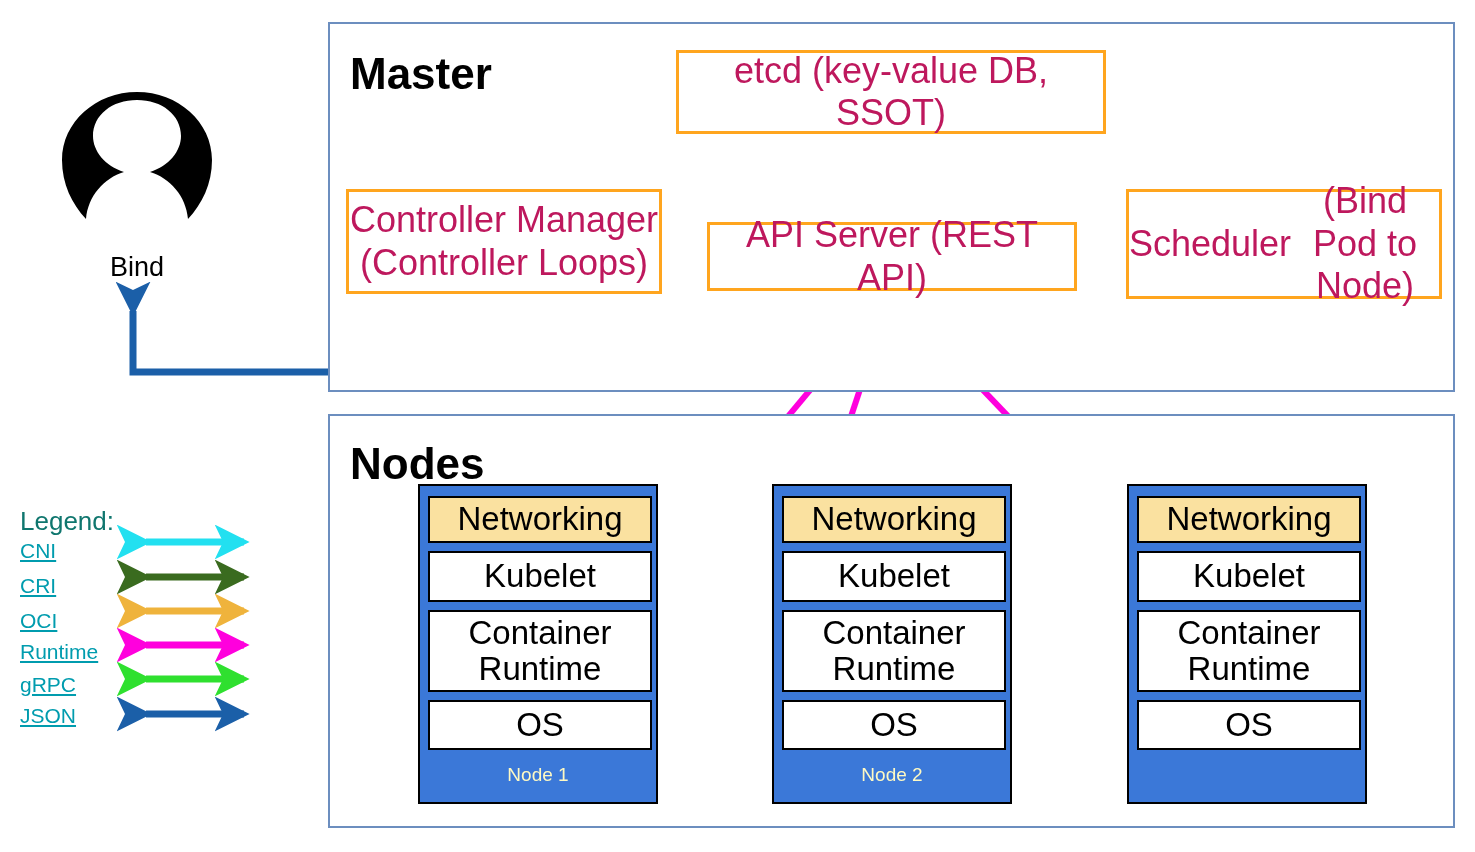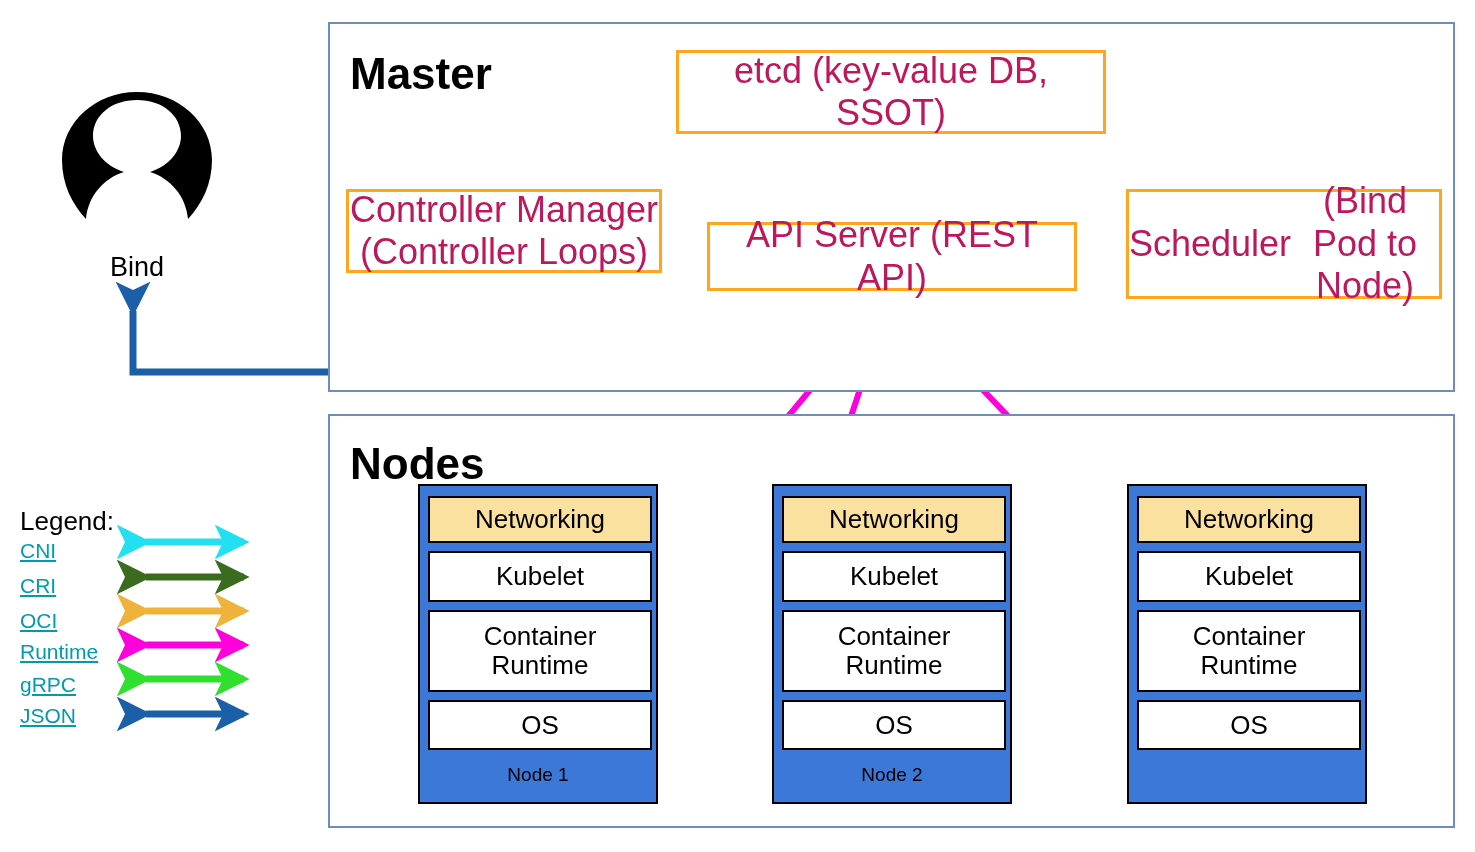--- a/index.html
+++ b/index.html
@@ -13,25 +13,25 @@
         display:flex;align-items:center;justify-content:center;text-align:center;
         font-size:36px;line-height:1.18;color:#be185d;}
   .mbox .l2{display:block;}
   
   .user-icon{position:absolute;}
   .user-label{position:absolute;font-size:27px;text-align:center;white-space:nowrap;}
   
   .node{position:absolute;background:#3B78D8;border:2px solid #000;box-sizing:border-box;}
   .nrow{position:absolute;border:2px solid #000;box-sizing:border-box;
         display:flex;align-items:center;justify-content:center;text-align:center;
-        font-size:26px;line-height:1.1;color:#000;background:#fff;}
+        font-size:33px;line-height:1.1;color:#000;background:#fff;}
   .nrow.net{background:#FAE1A0;}
-  .nlabel{position:absolute;width:100%;text-align:center;color:#000000;font-size:19px;}
-  
-  .legend-title{position:absolute;font-size:26px;color:#000000;white-space:nowrap;}
+  .nlabel{position:absolute;width:100%;text-align:center;color:#fef9c3;font-size:19px;}
+  
+  .legend-title{position:absolute;font-size:26px;color:#0f766e;white-space:nowrap;}
   .legend-item{position:absolute;font-size:21px;color:#009CAE;text-decoration:underline;
                white-space:nowrap;cursor:pointer;}
   svg{position:absolute;left:0;top:0;overflow:visible;pointer-events:none;}
 </style>
 </head>
 <body>
 
 <svg width="1475" height="852">
   <defs>
 
@@ -137,21 +137,21 @@
 </div>
 <div class="user-label" style="left:62px;top:252px;width:150px;">Bind</div>
 
 <div class="group" style="left:328px;top:22px;width:1127px;height:370px;"></div>
 <div class="group-title" style="left:350px;top:52px;">Master</div>
 
 <div class="mbox" style="left:676px;top:50px;width:430px;height:84px;">
   <span>etcd (key-value DB, SSOT)</span>
 </div>
 
-<div class="mbox" style="left:346px;top:189px;width:316px;height:84px;flex-direction:column;text-align:right;">
+<div class="mbox" style="left:346px;top:189px;width:316px;height:105px;flex-direction:column;text-align:right;">
   <span>Controller Manager</span>
   <span class="l2">(Controller Loops)</span>
 </div>
 
 <div class="mbox" style="left:707px;top:222px;width:370px;height:69px;">
   <span>API Server (REST API)</span>
 </div>
 
 <div class="mbox" style="left:1126px;top:189px;width:316px;height:110px;flex-direction:row;">
   <span>Scheduler</span>

